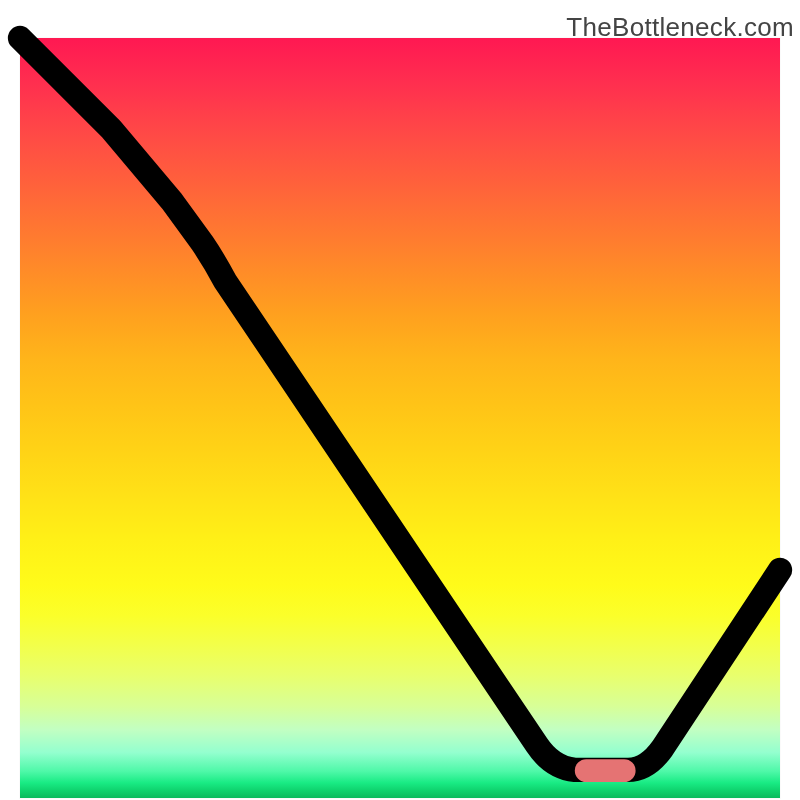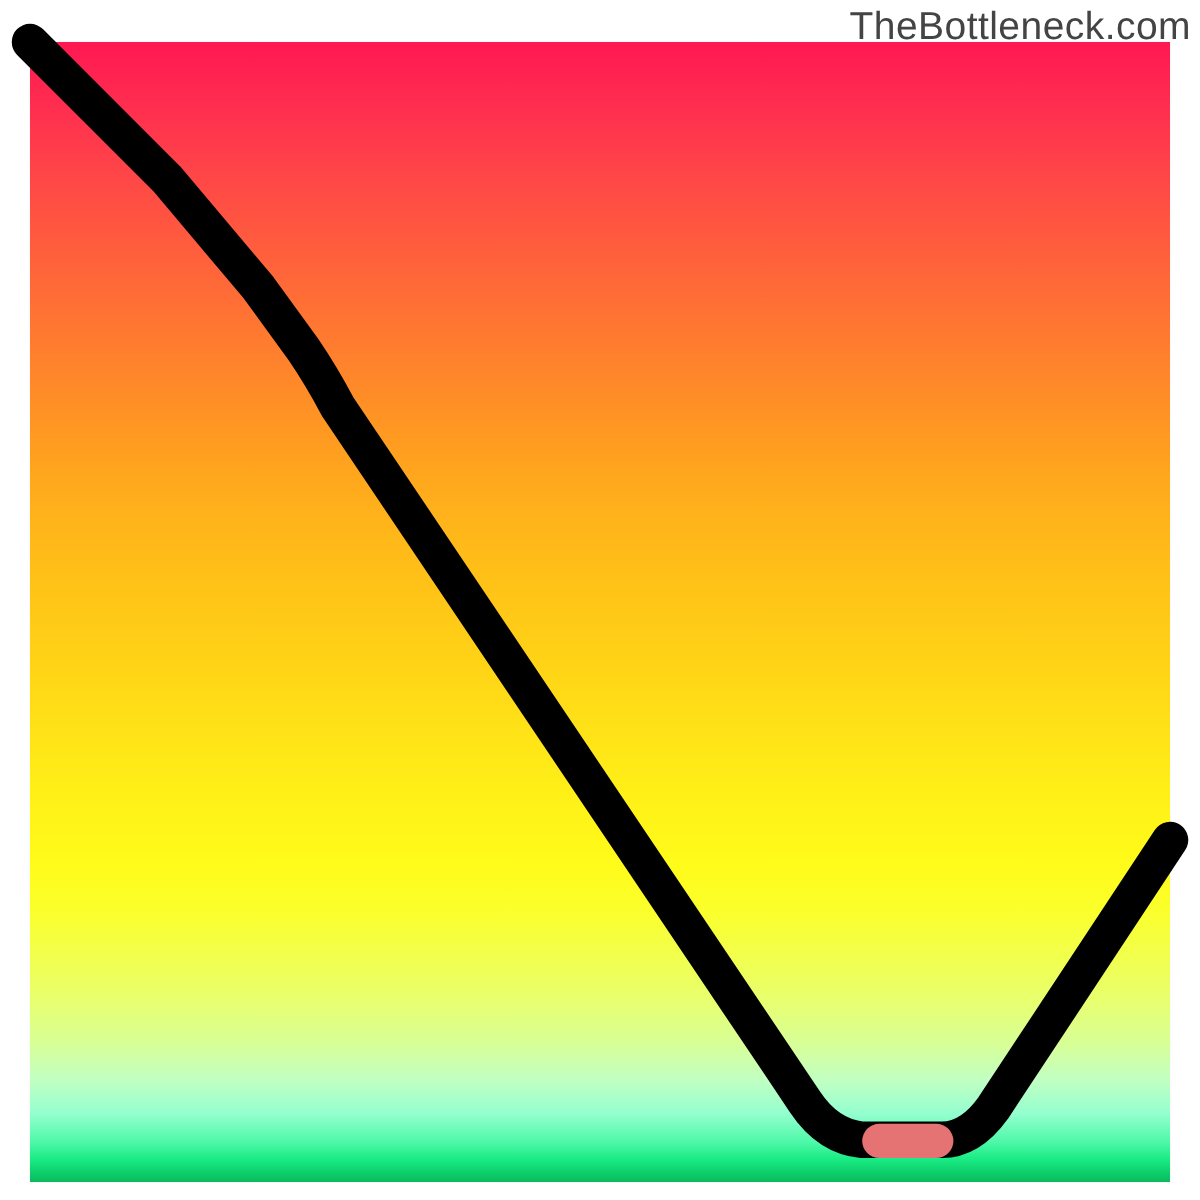--- a/index.html
+++ b/index.html
@@ -8,20 +8,21 @@
     width: 800px;
     height: 800px;
     overflow: hidden;
     background: #ffffff;
     font-family: Arial, Helvetica, sans-serif;
   }
   .canvas {
     position: relative;
     width: 800px;
     height: 679px;
+    margin-top: 10px;
   }
   .watermark {
     position: absolute;
     top: 2px;
     right: 6px;
     color: #444;
     font-size: 26px;
     font-weight: 400;
     letter-spacing: 0.3px;
   }

